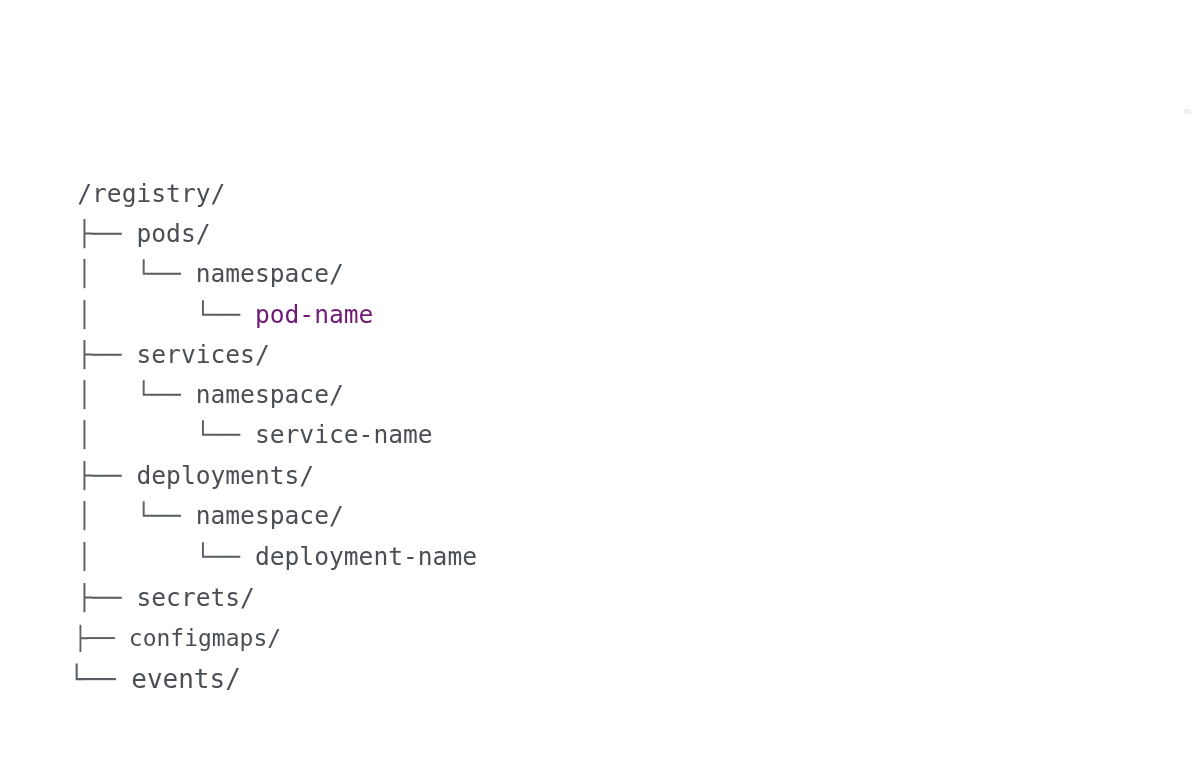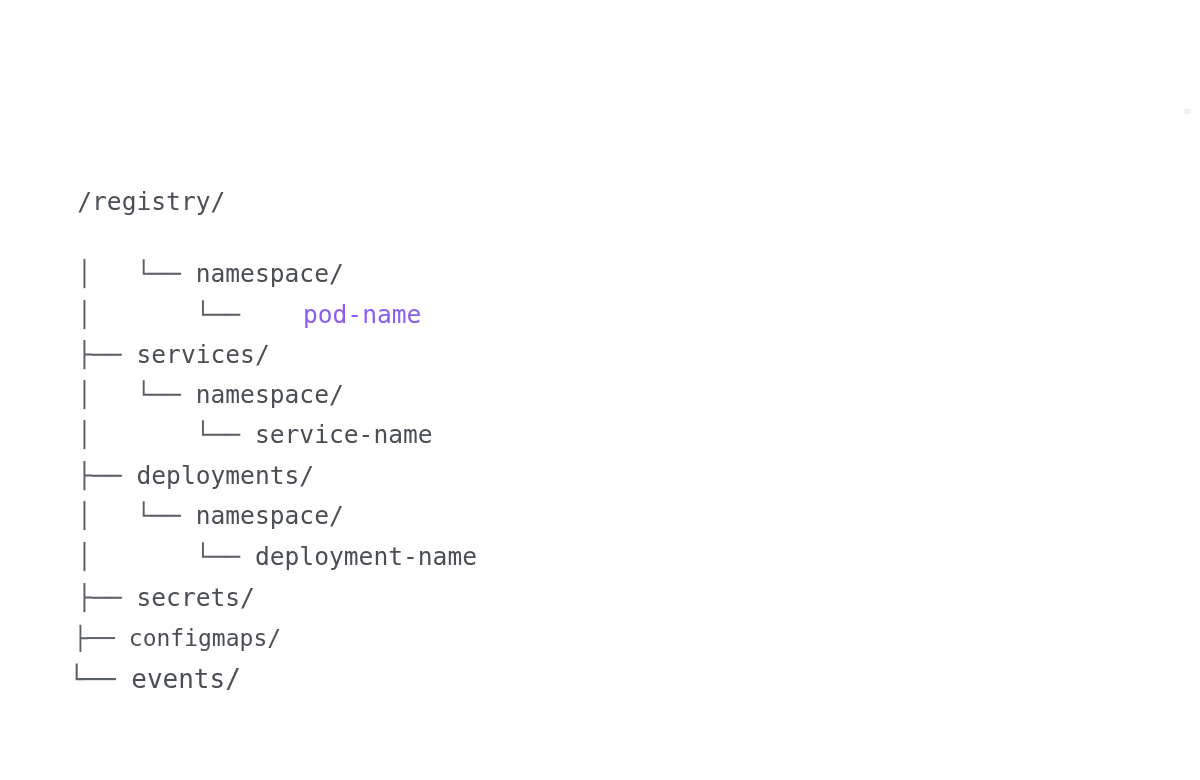--- a/index.html
+++ b/index.html
@@ -48,31 +48,34 @@
     width: 7px;
     height: 5px;
     background: #f0f0f0;
   }
 </style>
 </head>
 <body>
 
 <div id="tree-canvas" style="background: rgb(255, 255, 255);">
 
-  <div class="tree-row" style="top: 142px; font-size: 24.6px; line-height: 40.4px; left: 18px;">
+  <div class="tree-row" style="top: 134px; font-size: 24.6px; line-height: 40.4px; left: 18px;">
     <span class="connector" style="color: rgb(90, 95, 102);"></span><span class="label" style="color: rgb(74, 79, 85);">/registry/</span>
   </div>
 
+  <div class="tree-row" style="top: 174px; font-size: 24.6px; line-height: 40.4px; left: 18px;">
+    <span class="connector" style="color: rgb(90, 95, 102);">├── </span><span class="label" style="color: rgb(74, 79, 85);">pods/</span>
+  </div>
 
   <div class="tree-row" style="top: 214px; font-size: 24.6px; line-height: 40.4px; left: 18px;">
     <span class="connector" style="color: rgb(90, 95, 102);">│   └── </span><span class="label" style="color: rgb(74, 79, 85);">namespace/</span>
   </div>
 
   <div class="tree-row" style="top: 255px; font-size: 24.6px; line-height: 40.4px; left: 18px;">
-    <span class="connector" style="color: rgb(90, 95, 102);">│       └── </span><span class="label" style="color: #8b5cf6; margin-left: 48px;">pod-name</span>
+    <span class="connector" style="color: rgb(90, 95, 102);">│       └── </span><span class="label" style="color: #701a75;">pod-name</span>
   </div>
 
   <div class="tree-row" style="top: 295px; font-size: 24.6px; line-height: 40.4px; left: 18px;">
     <span class="connector" style="color: rgb(90, 95, 102);">├── </span><span class="label" style="color: rgb(74, 79, 85);">services/</span>
   </div>
 
   <div class="tree-row" style="top: 335px; font-size: 24.6px; line-height: 40.4px; left: 18px;">
     <span class="connector" style="color: rgb(90, 95, 102);">│   └── </span><span class="label" style="color: rgb(74, 79, 85);">namespace/</span>
   </div>
 

